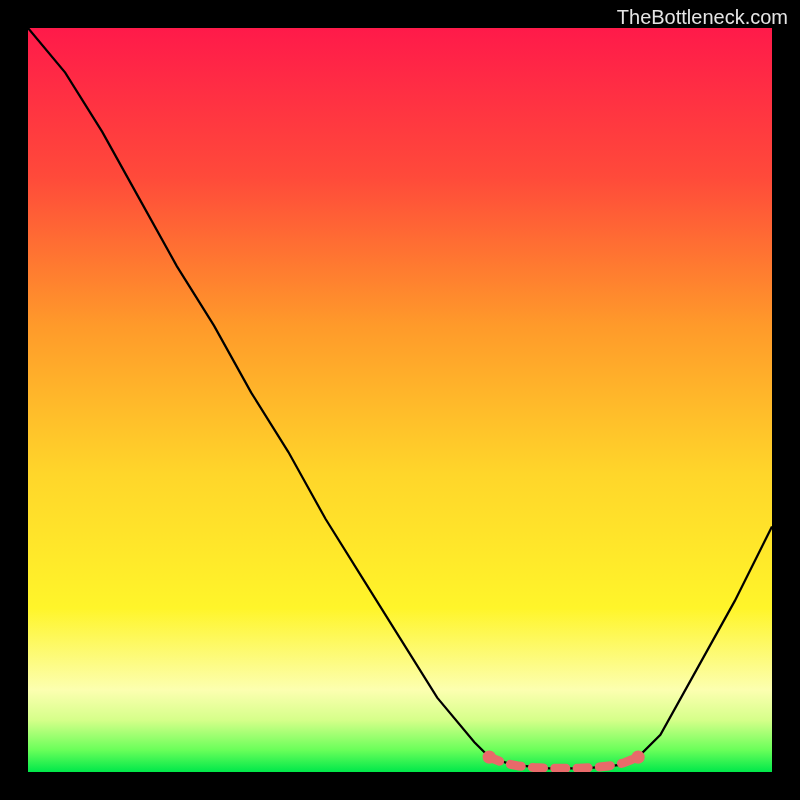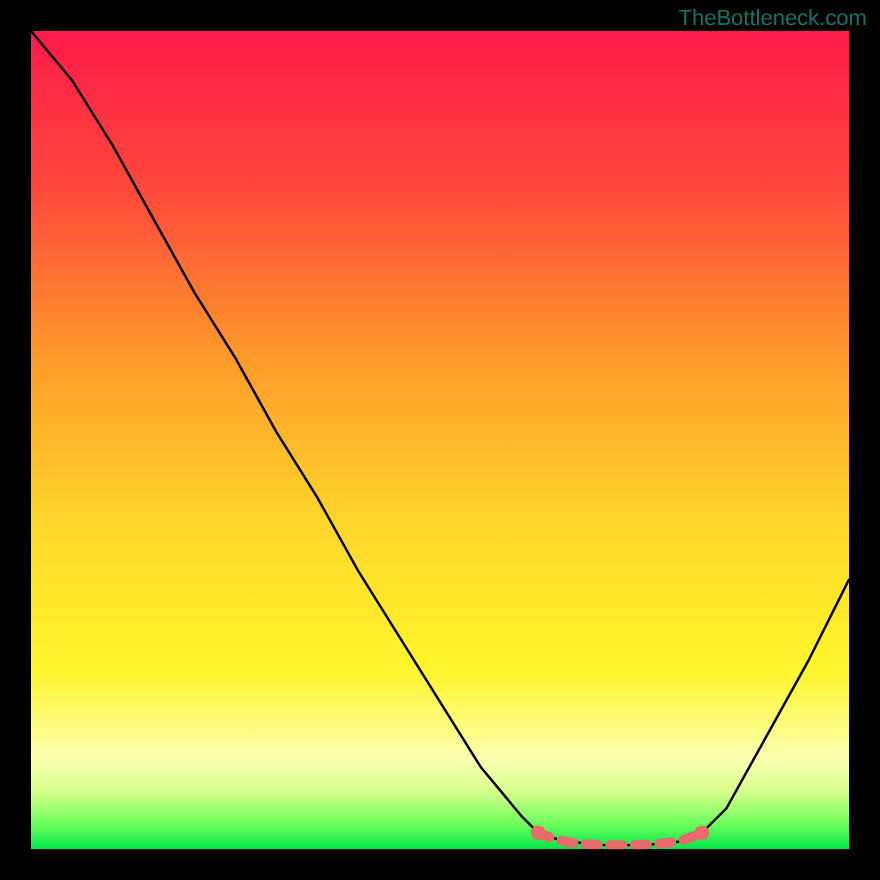--- a/index.html
+++ b/index.html
@@ -1,17 +1,17 @@
 <!DOCTYPE html>
 <html><head>
 <meta charset="utf-8">
 <style>
   * { margin: 0; padding: 0; box-sizing: border-box; }
   body { width: 800px; height: 800px; background: #000; position: relative; font-family: Arial, sans-serif; }
-  .watermark { position: absolute; top: 6px; right: 12px; color: #0f766e; font-size: 20px; z-index: 10; }
+  .watermark { position: absolute; top: 6px; right: 12px; color: #e5e5e5; font-size: 20px; z-index: 10; }
   .plot-area { position: absolute; top: 28px; left: 28px; width: 744px; height: 744px; }
   .gradient-bg { position: absolute; top: 0; left: 0; width: 100%; height: 100%; }
   .curve-layer { position: absolute; top: 0; left: 0; width: 100%; height: 100%; pointer-events: none; }
 </style>
 </head>
 <body>
 
 <div class="watermark">TheBottleneck.com</div>
 
 <div class="plot-area">

